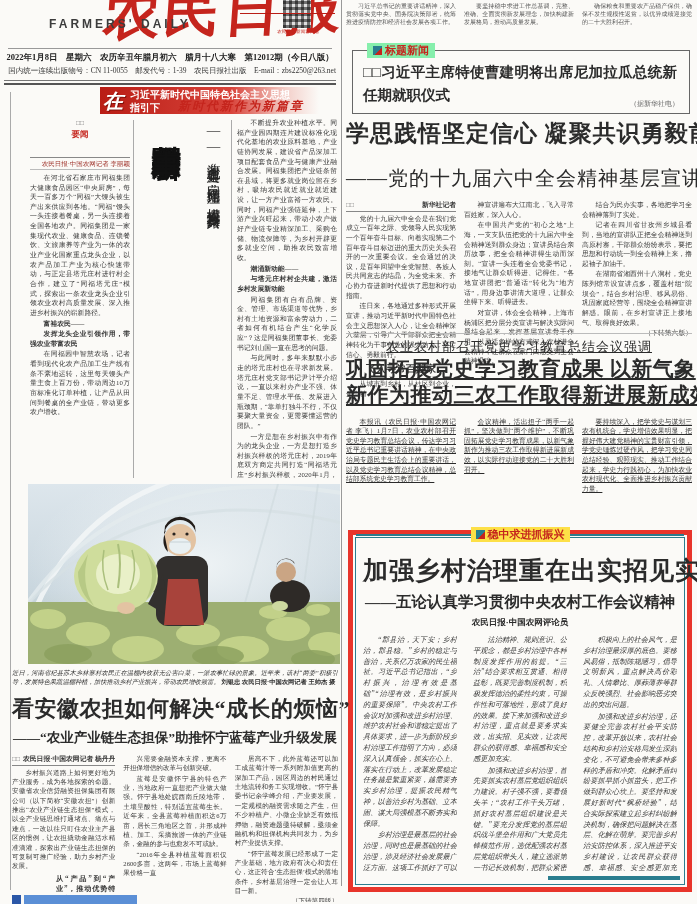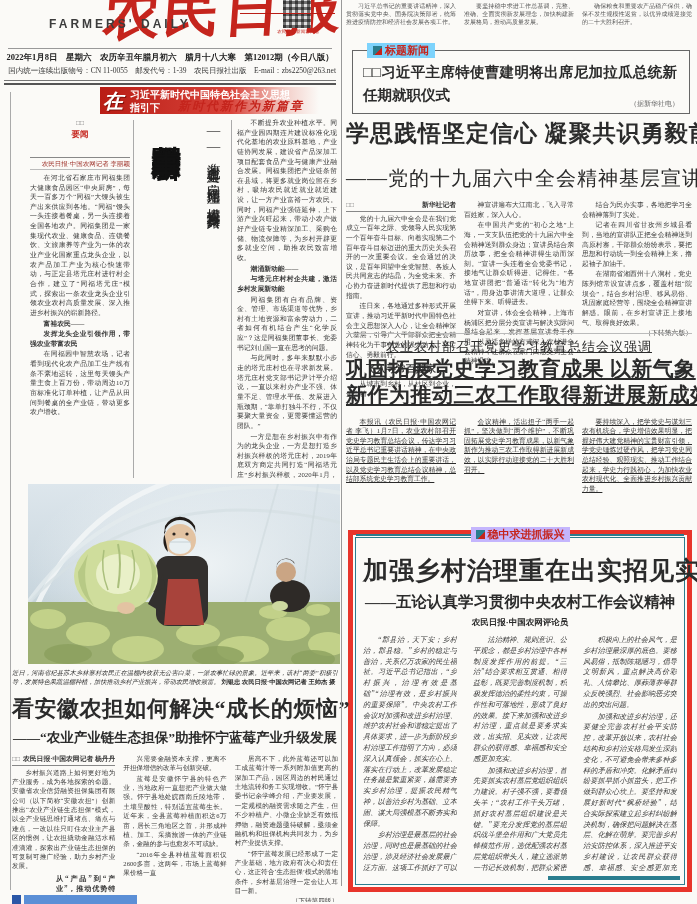--- a/index.html
+++ b/index.html
@@ -30,21 +30,21 @@
       font-size:7.5px;color:#333;white-space:nowrap;}
   .mast-rule2{left:4px;top:80px;width:332px;height:1px;background:#777;}
   .mast-rule3{left:4px;top:83px;width:332px;height:2px;background:#555;}
 
   
   .tr-snippet{position:absolute;left:346px;top:2px;width:346px;height:40px;display:flex;gap:8px;}
   .tr-snippet .col{flex:1;font-size:6px;line-height:1.35;color:#555;overflow:hidden;}
 
   
   .hn-box{position:absolute;left:352px;top:50px;width:336px;height:62px;border:1px solid #666;}
-  .hn-label{position:absolute;left:14px;top:-8px;background:#7dd3fc;padding:0 6px;
+  .hn-label{position:absolute;left:14px;top:-8px;background:#86efac;padding:0 6px;
       color:#c5251d;font-weight:bold;font-size:11px;display:flex;align-items:center;gap:3px;}
   .flag-icon{display:inline-block;width:9px;height:9px;
       background:linear-gradient(135deg,#2a7d8e 0 60%,#c5251d 60% 100%);}
   .hn-text{position:absolute;left:10px;top:10px;width:314px;font-size:14.5px;font-weight:bold;
       line-height:1.6;text-align:justify;}
   .hn-source{position:absolute;right:10px;bottom:4px;font-size:7px;color:#666;}
 
   
   .xuesi{position:absolute;left:346px;top:118px;width:346px;height:212px;}
   .xuesi-h{font-size:23px;font-weight:bold;text-align:center;letter-spacing:1px;white-space:nowrap;}
@@ -63,21 +63,21 @@
   .nyb-kicker{font-size:13px;text-align:center;letter-spacing:1px;}
   .nyb-h{font-size:21px;font-weight:bold;text-align:center;line-height:1.25;letter-spacing:0.5px;white-space:nowrap;}
   .nyb .col{font-size:6.8px;}
 
   
   .red-box{position:absolute;left:348px;top:530px;width:334px;height:352px;
       border:5px solid #e8352b;background:#fbfaf7;}
   .red-inner{position:absolute;left:2px;top:2px;right:2px;bottom:2px;border:1px solid #2a7d8e;padding:6px 7px 8px;}
   .rb-banner{position:absolute;left:0;top:-11px;width:100%;display:flex;align-items:center;}
   .rb-banner .line{flex:1;height:2px;background:#2a7d8e;}
-  .rb-banner .lbl{background:#c4b5fd;padding:0 5px;color:#c5251d;font-weight:bold;font-size:11px;
+  .rb-banner .lbl{background:#fde047;padding:0 5px;color:#c5251d;font-weight:bold;font-size:11px;
       display:flex;align-items:center;gap:3px;white-space:nowrap;}
   .rb-h{font-size:25px;font-weight:bold;text-align:center;margin-top:10px;letter-spacing:1px;white-space:nowrap;}
   .rb-sub{font-size:15.5px;font-weight:bold;text-align:center;margin-top:5px;white-space:nowrap;}
   .rb-byline{font-size:8.5px;font-weight:bold;text-align:center;margin-top:4px;}
   .rb-cols{display:flex;gap:16px;margin-top:6px;}
   .rb-cols .col{flex:1;font-size:7.2px;line-height:1.5;font-style:italic;color:#3a3a3a;overflow:hidden;height:238px;}
   .rb-corner{position:absolute;right:4px;bottom:4px;width:132px;height:4px;background:#2a7d8e;}
 
   
   .lead-banner{position:absolute;left:100px;top:87px;width:238px;height:27px;

